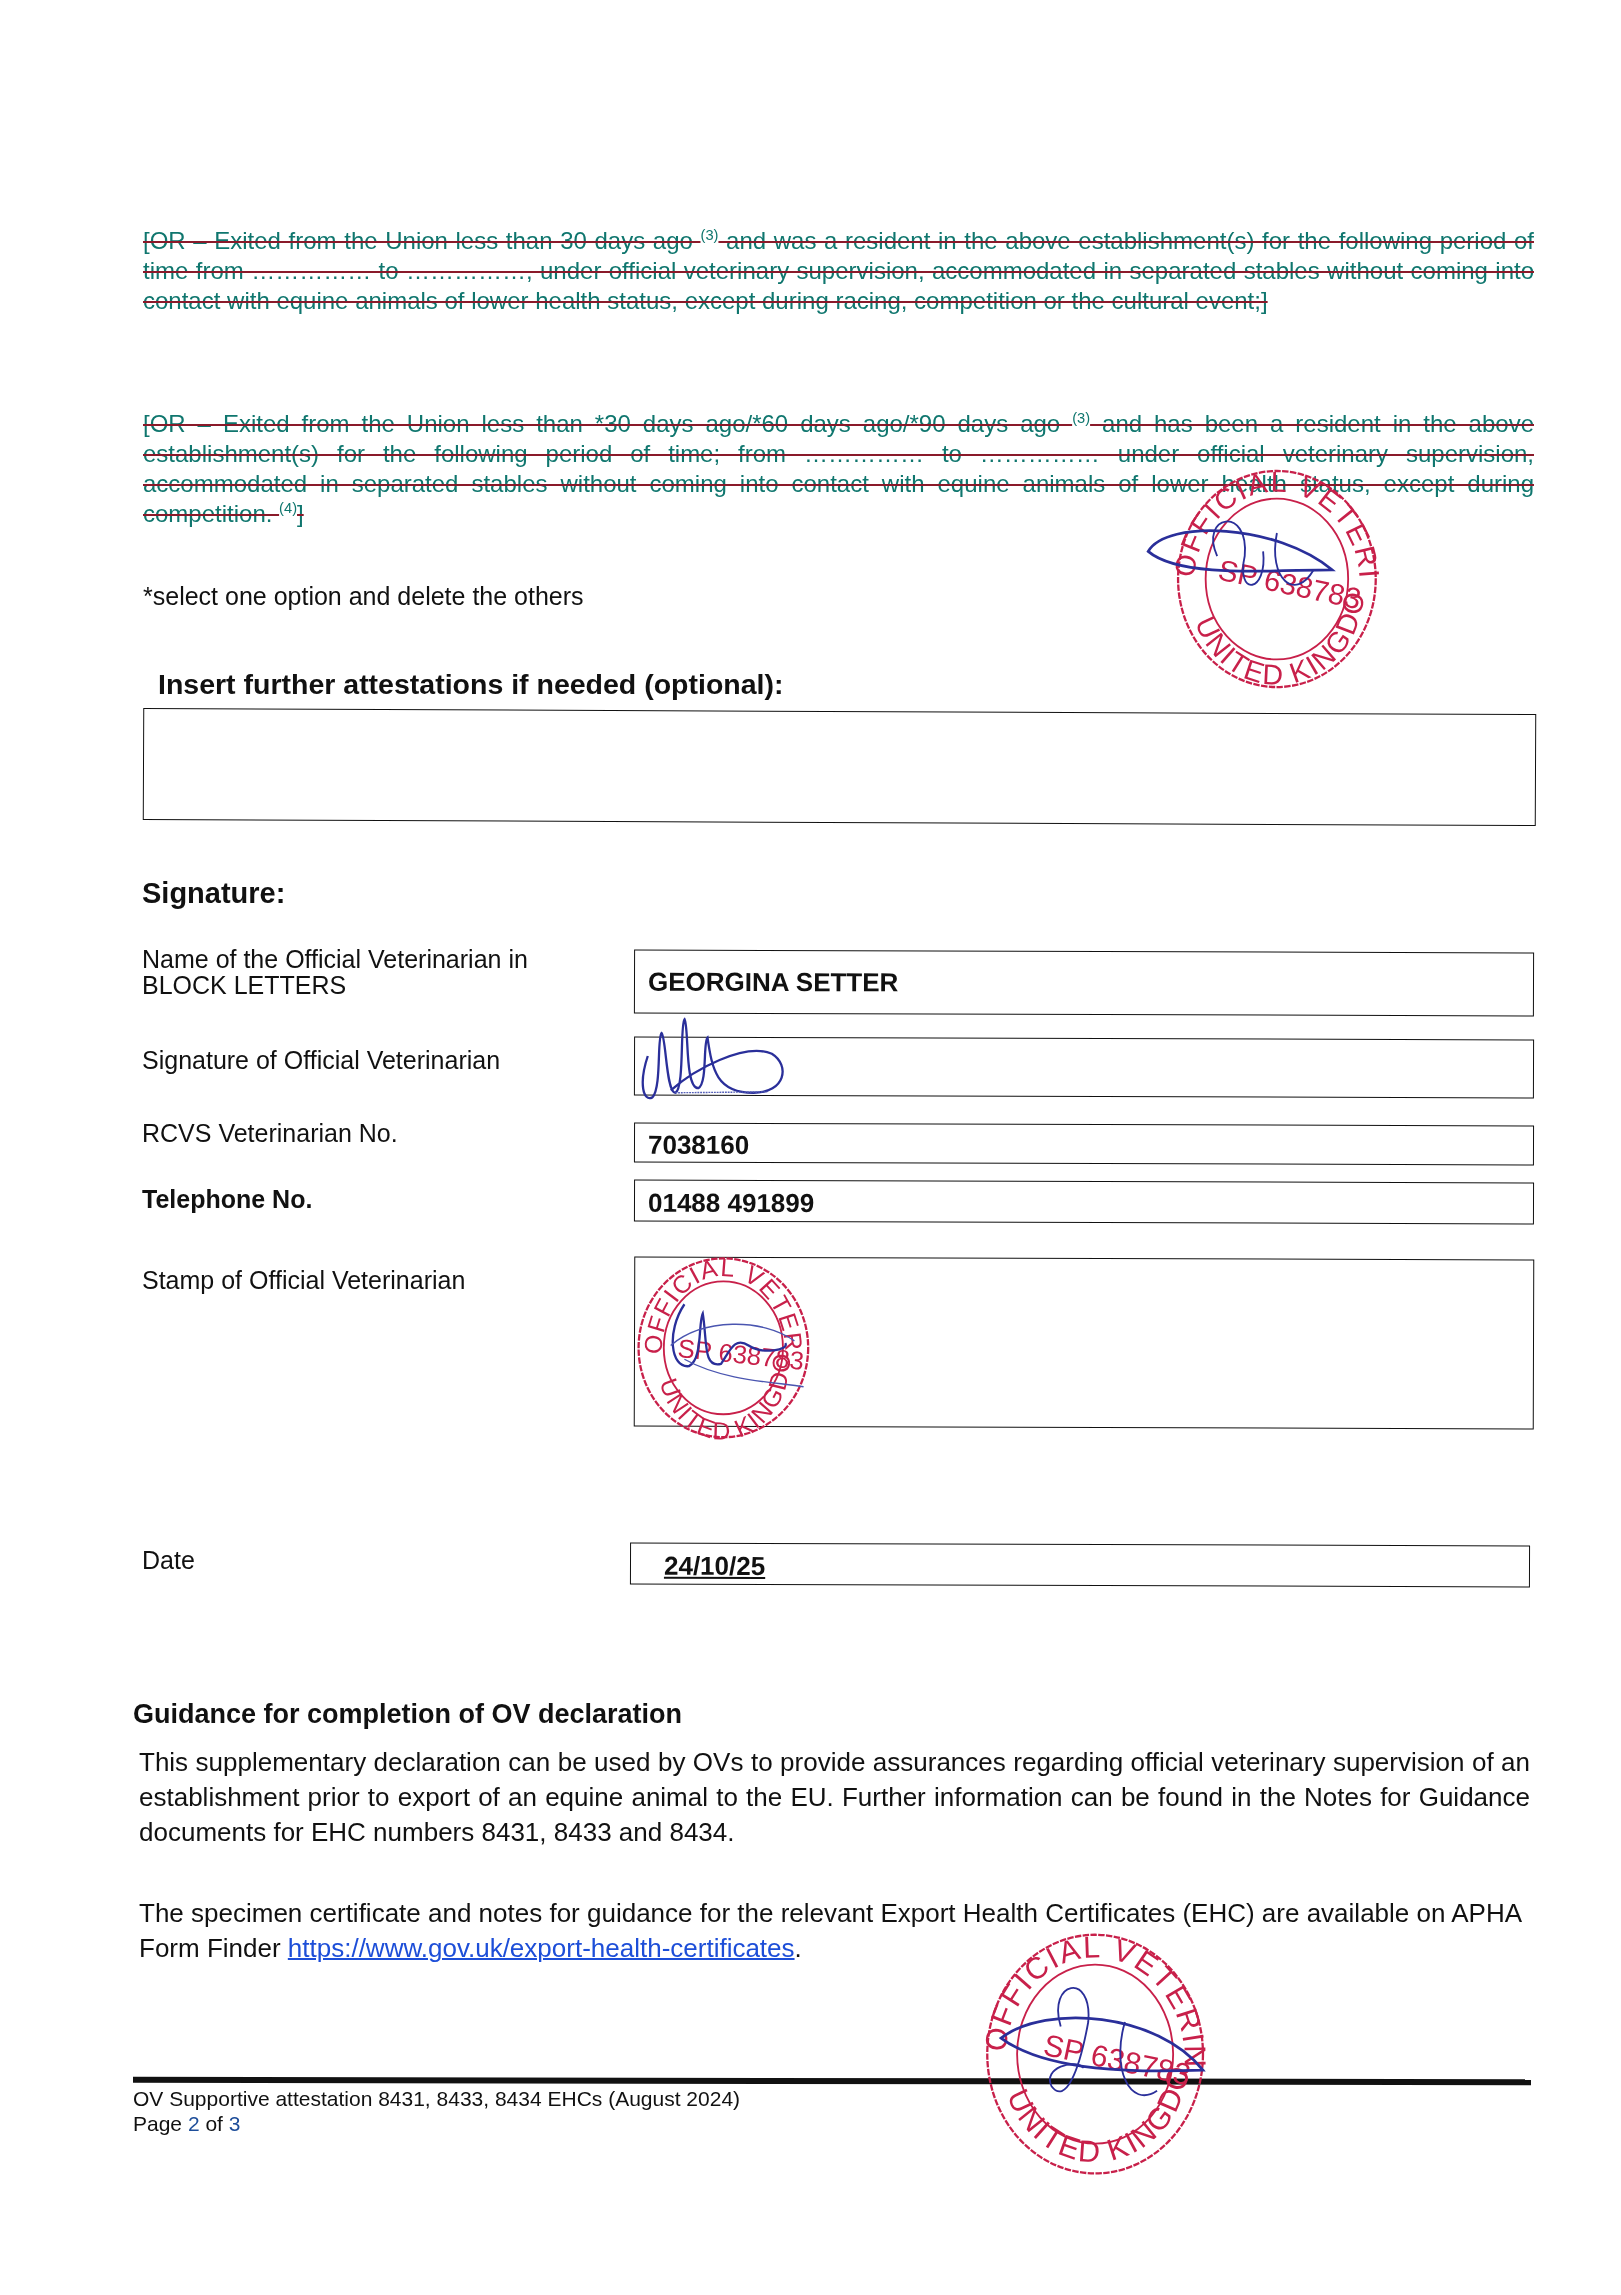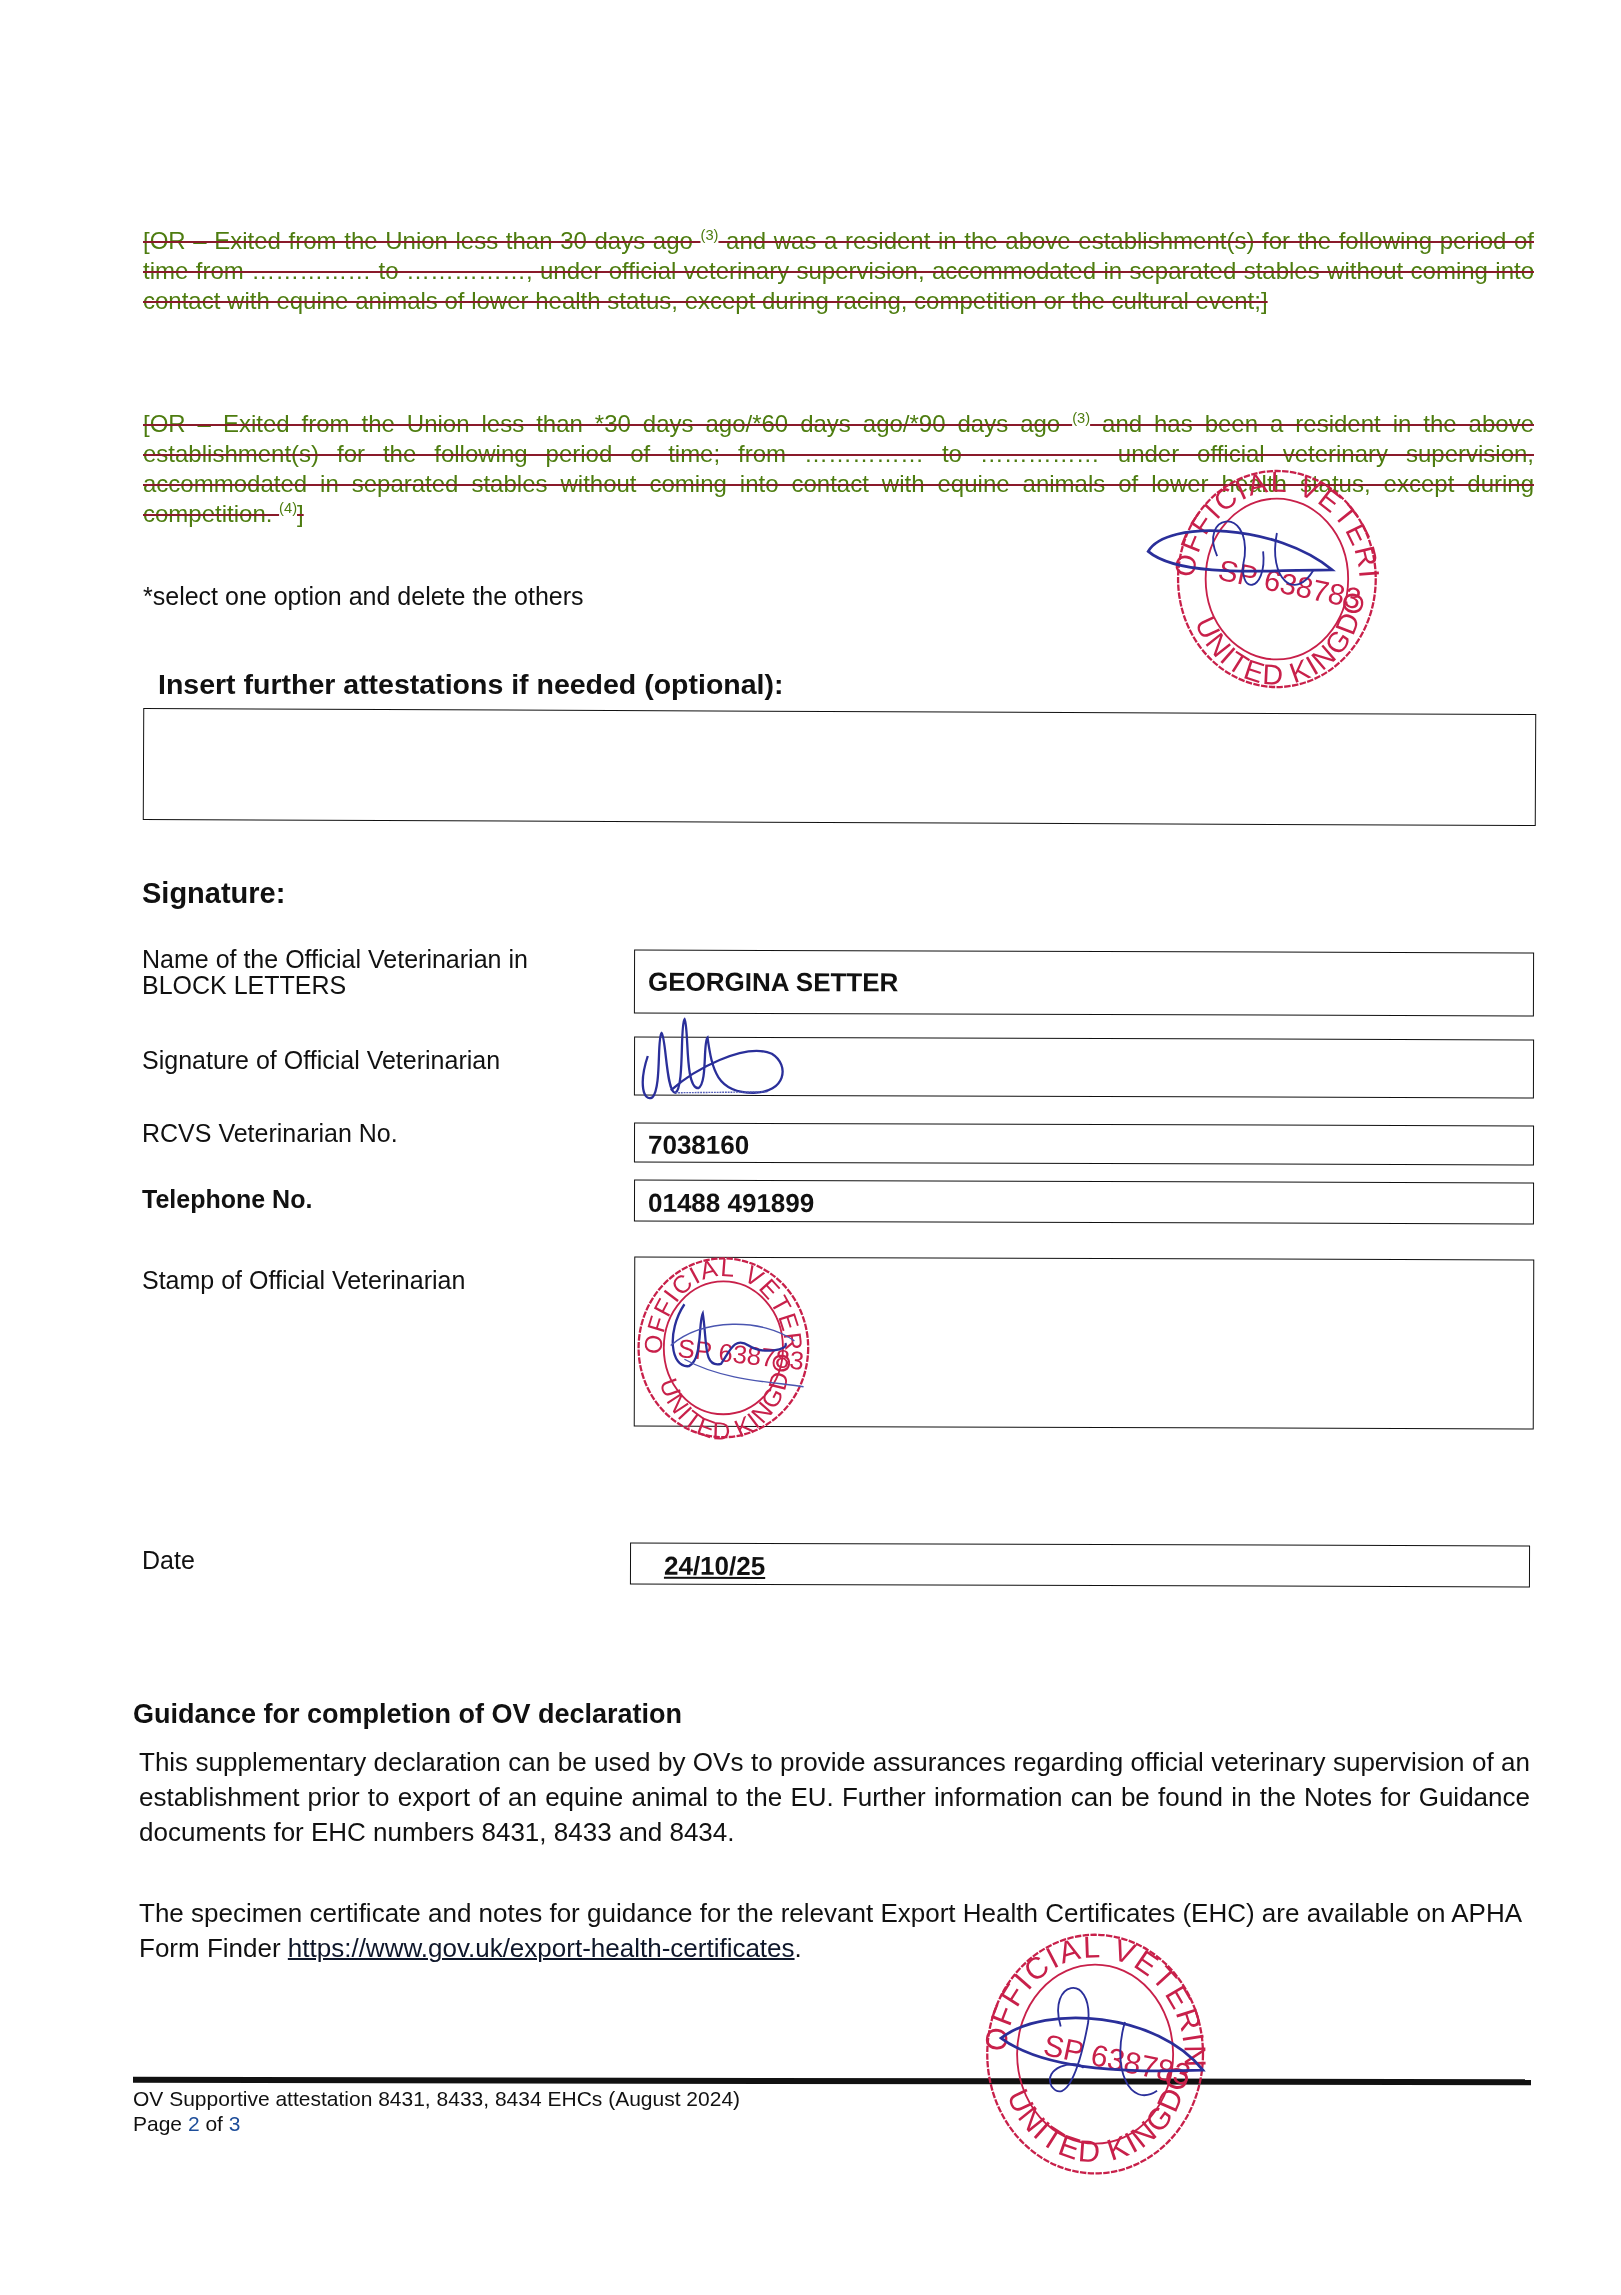--- a/index.html
+++ b/index.html
@@ -1,41 +1,41 @@
 <!DOCTYPE html>
 <html style="font-size:7.3px"><head>
 <meta charset="utf-8">
 <style>
   html, body { margin: 0; padding: 0; background: #ffffff; }
   body { width: 1622px; height: 2295px; position: relative; overflow: hidden;
          font-family: "Liberation Sans", "DejaVu Sans", sans-serif; color: #111; }
   .abs { position: absolute; }
 
   .struck-para { position: absolute; left: 143px; width: 1391px; font-size: 24px;
-                 line-height: 30px; text-align: justify; color: #4d7c0f; }
+                 line-height: 30px; text-align: justify; color: #0f766e; }
   .struck-para .s { text-decoration: line-through; text-decoration-color: #8a1a2a;
                     text-decoration-thickness: 2.3px; }
   .struck-para sup { font-size: 14.7px; line-height: 0; }
 
   .note { left: 143px; top: 582px; font-size: 25px; }
   .attest-title { left: 158px; top: 668px; font-size: 28.5px; font-weight: bold; }
   .attest-box { left: 143px; top: 711px; width: 1391px; height: 110px;
                 border: 1.8px solid #111; transform: rotate(0.25deg); }
 
   .sig-heading { left: 142px; top: 877px; font-size: 29px; font-weight: bold; }
   .field-label { position: absolute; left: 142px; font-size: 25px; line-height: 26px; }
   .field-box { position: absolute; left: 634px; width: 900px; border: 1.8px solid #111;
                box-sizing: border-box; transform: rotate(0.18deg); }
   .field-value { position: absolute; left: 13px; font-size: 26px; font-weight: bold; }
 
   .guidance-title { left: 133px; top: 1699px; font-size: 27px; font-weight: bold; }
   .guidance-body { left: 139px; top: 1745px; width: 1391px; font-size: 26px; line-height: 35px;
                    text-align: justify; }
   .specimen { left: 139px; top: 1896px; width: 1391px; font-size: 26px; line-height: 35px; }
-  .link { color: #0f172a; text-decoration: underline; text-decoration-thickness: 1.8px; }
+  .link { color: #1d4ed8; text-decoration: underline; text-decoration-thickness: 1.8px; }
 
   .footer-rule { left: 133px; top: 2078px; width: 1398px; height: 5.5px; background: #111;
                  transform: rotate(0.1deg); }
   .footer-line1 { left: 133px; top: 2087px; font-size: 21px; }
   .footer-line2 { left: 133px; top: 2112px; font-size: 21px; }
   .blue { color: #1e4e9a; }
 
   .stamp { position: absolute; }
 </style>
 </head>

